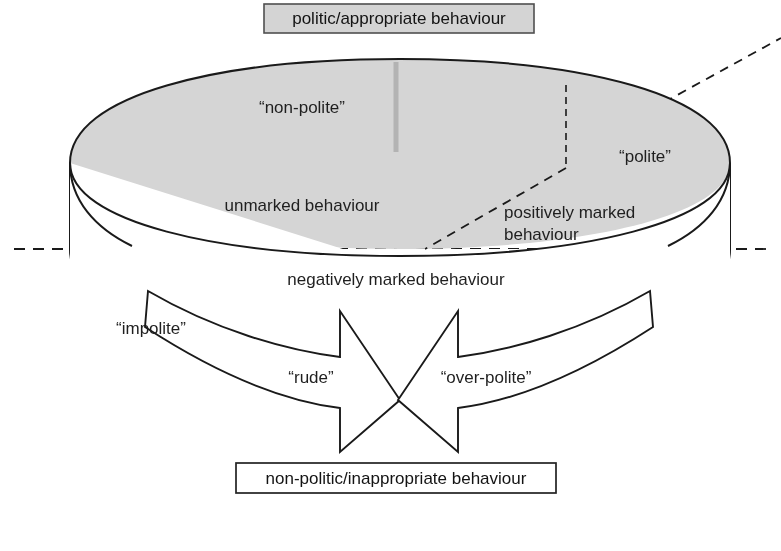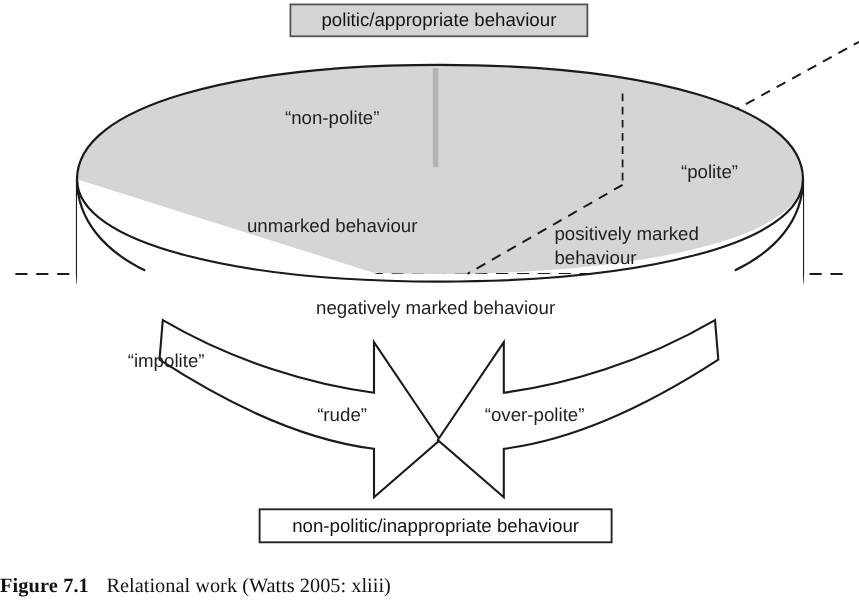--- a/index.html
+++ b/index.html
@@ -148,18 +148,14 @@
     <text class="svgtext" x="396" y="285" text-anchor="middle">negatively marked behaviour</text>
 
     <text class="svgtext" x="151" y="334" text-anchor="middle">“impolite”</text>
 
     <text class="svgtext" x="311" y="383" text-anchor="middle">“rude”</text>
 
     <text class="svgtext" x="486" y="383" text-anchor="middle">“over-polite”</text>
 
   </svg>
 
-  <div class="caption">
-    <span class="caption-label">Figure 7.1</span>
-    <span class="caption-text">Relational work (Watts 2005: xliii)</span>
-  </div>
 
 </div>
 
 </body></html>

